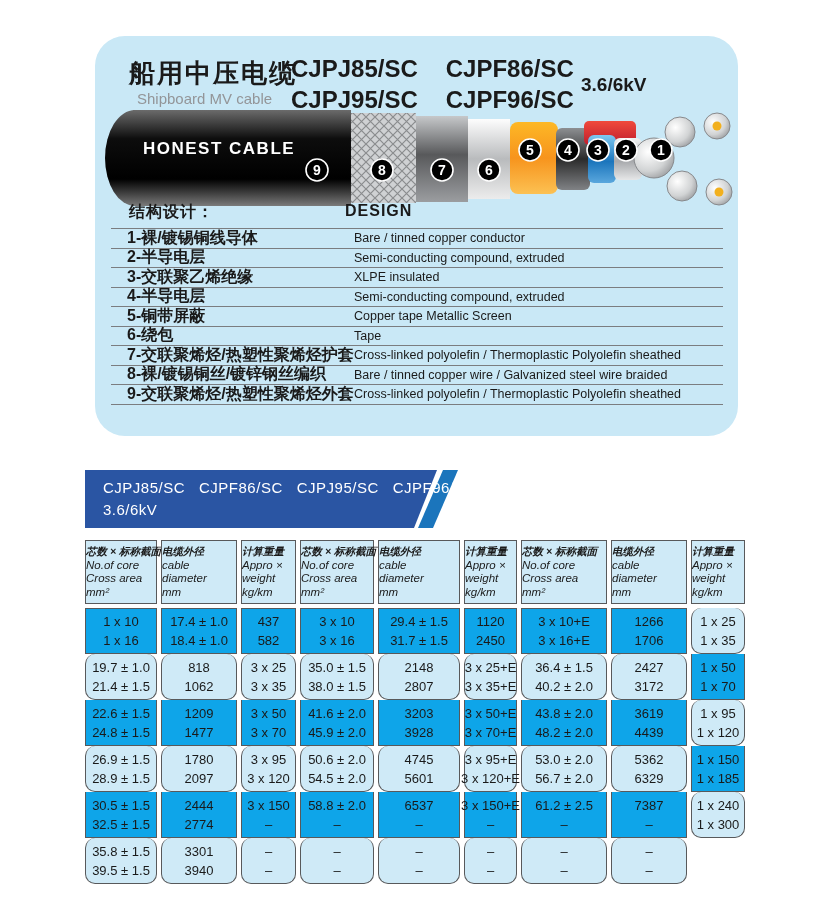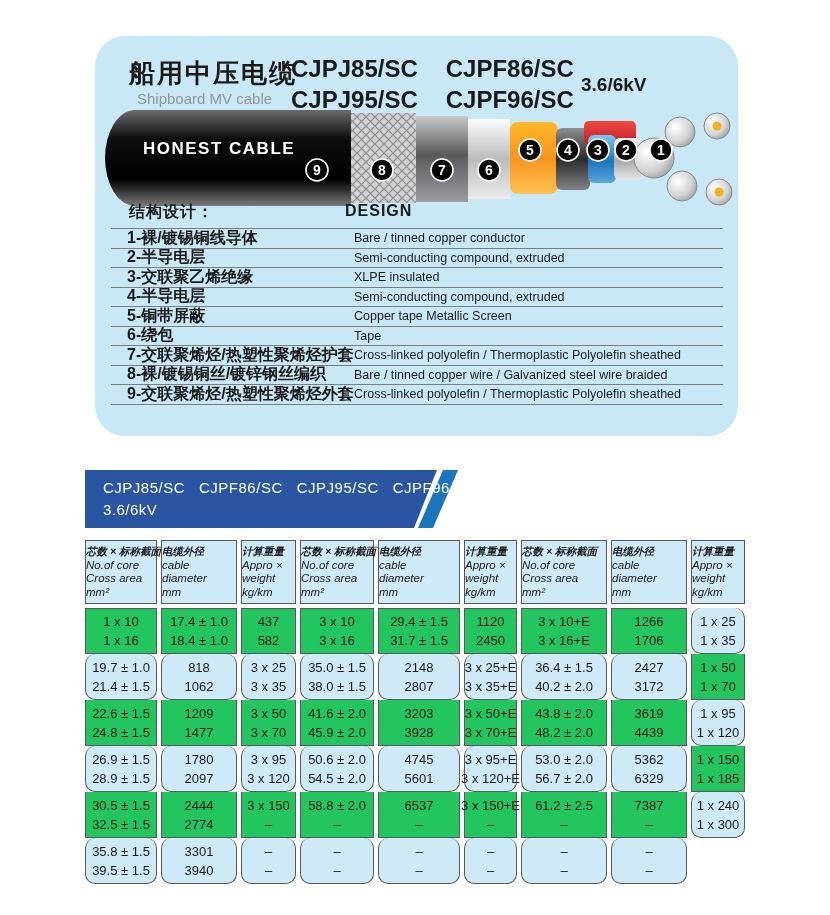--- a/index.html
+++ b/index.html
@@ -46,21 +46,21 @@
 
   
   .spec{position:absolute;left:85px;top:540px;width:660px;}
   .sgrid{display:grid;grid-template-columns:72px 76px 55px 74px 82px 53px 86px 76px 54px;column-gap:4px;}
   .hcell{border:1px solid var(--line);background:var(--cell-blue);height:64px;
     display:flex;flex-direction:column;justify-content:center;align-items:flex-start;text-align:center;font-style:italic;}
   .hline{font-size:11.5px;line-height:13.5px;white-space:nowrap;}
   .hline.hcn{font-weight:bold;font-size:10.5px;}
   .sbody{margin-top:4px;}
   .bcell{border:1px solid var(--line);border-top:none;height:46px;
-    display:flex;flex-direction:column;justify-content:center;align-items:center;text-align:center;background:#22c55e;}
+    display:flex;flex-direction:column;justify-content:center;align-items:center;text-align:center;background:#0ea5e9;}
   .bcell.first{border-top:1px solid var(--line);}
   .bcell.blue{background:var(--cell-blue);border-radius:10px;}
   .bline{font-size:13px;line-height:19px;white-space:nowrap;}
 </style>
 </head>
 <body>
 
 <div class="page">
 
   <div class="panel">

